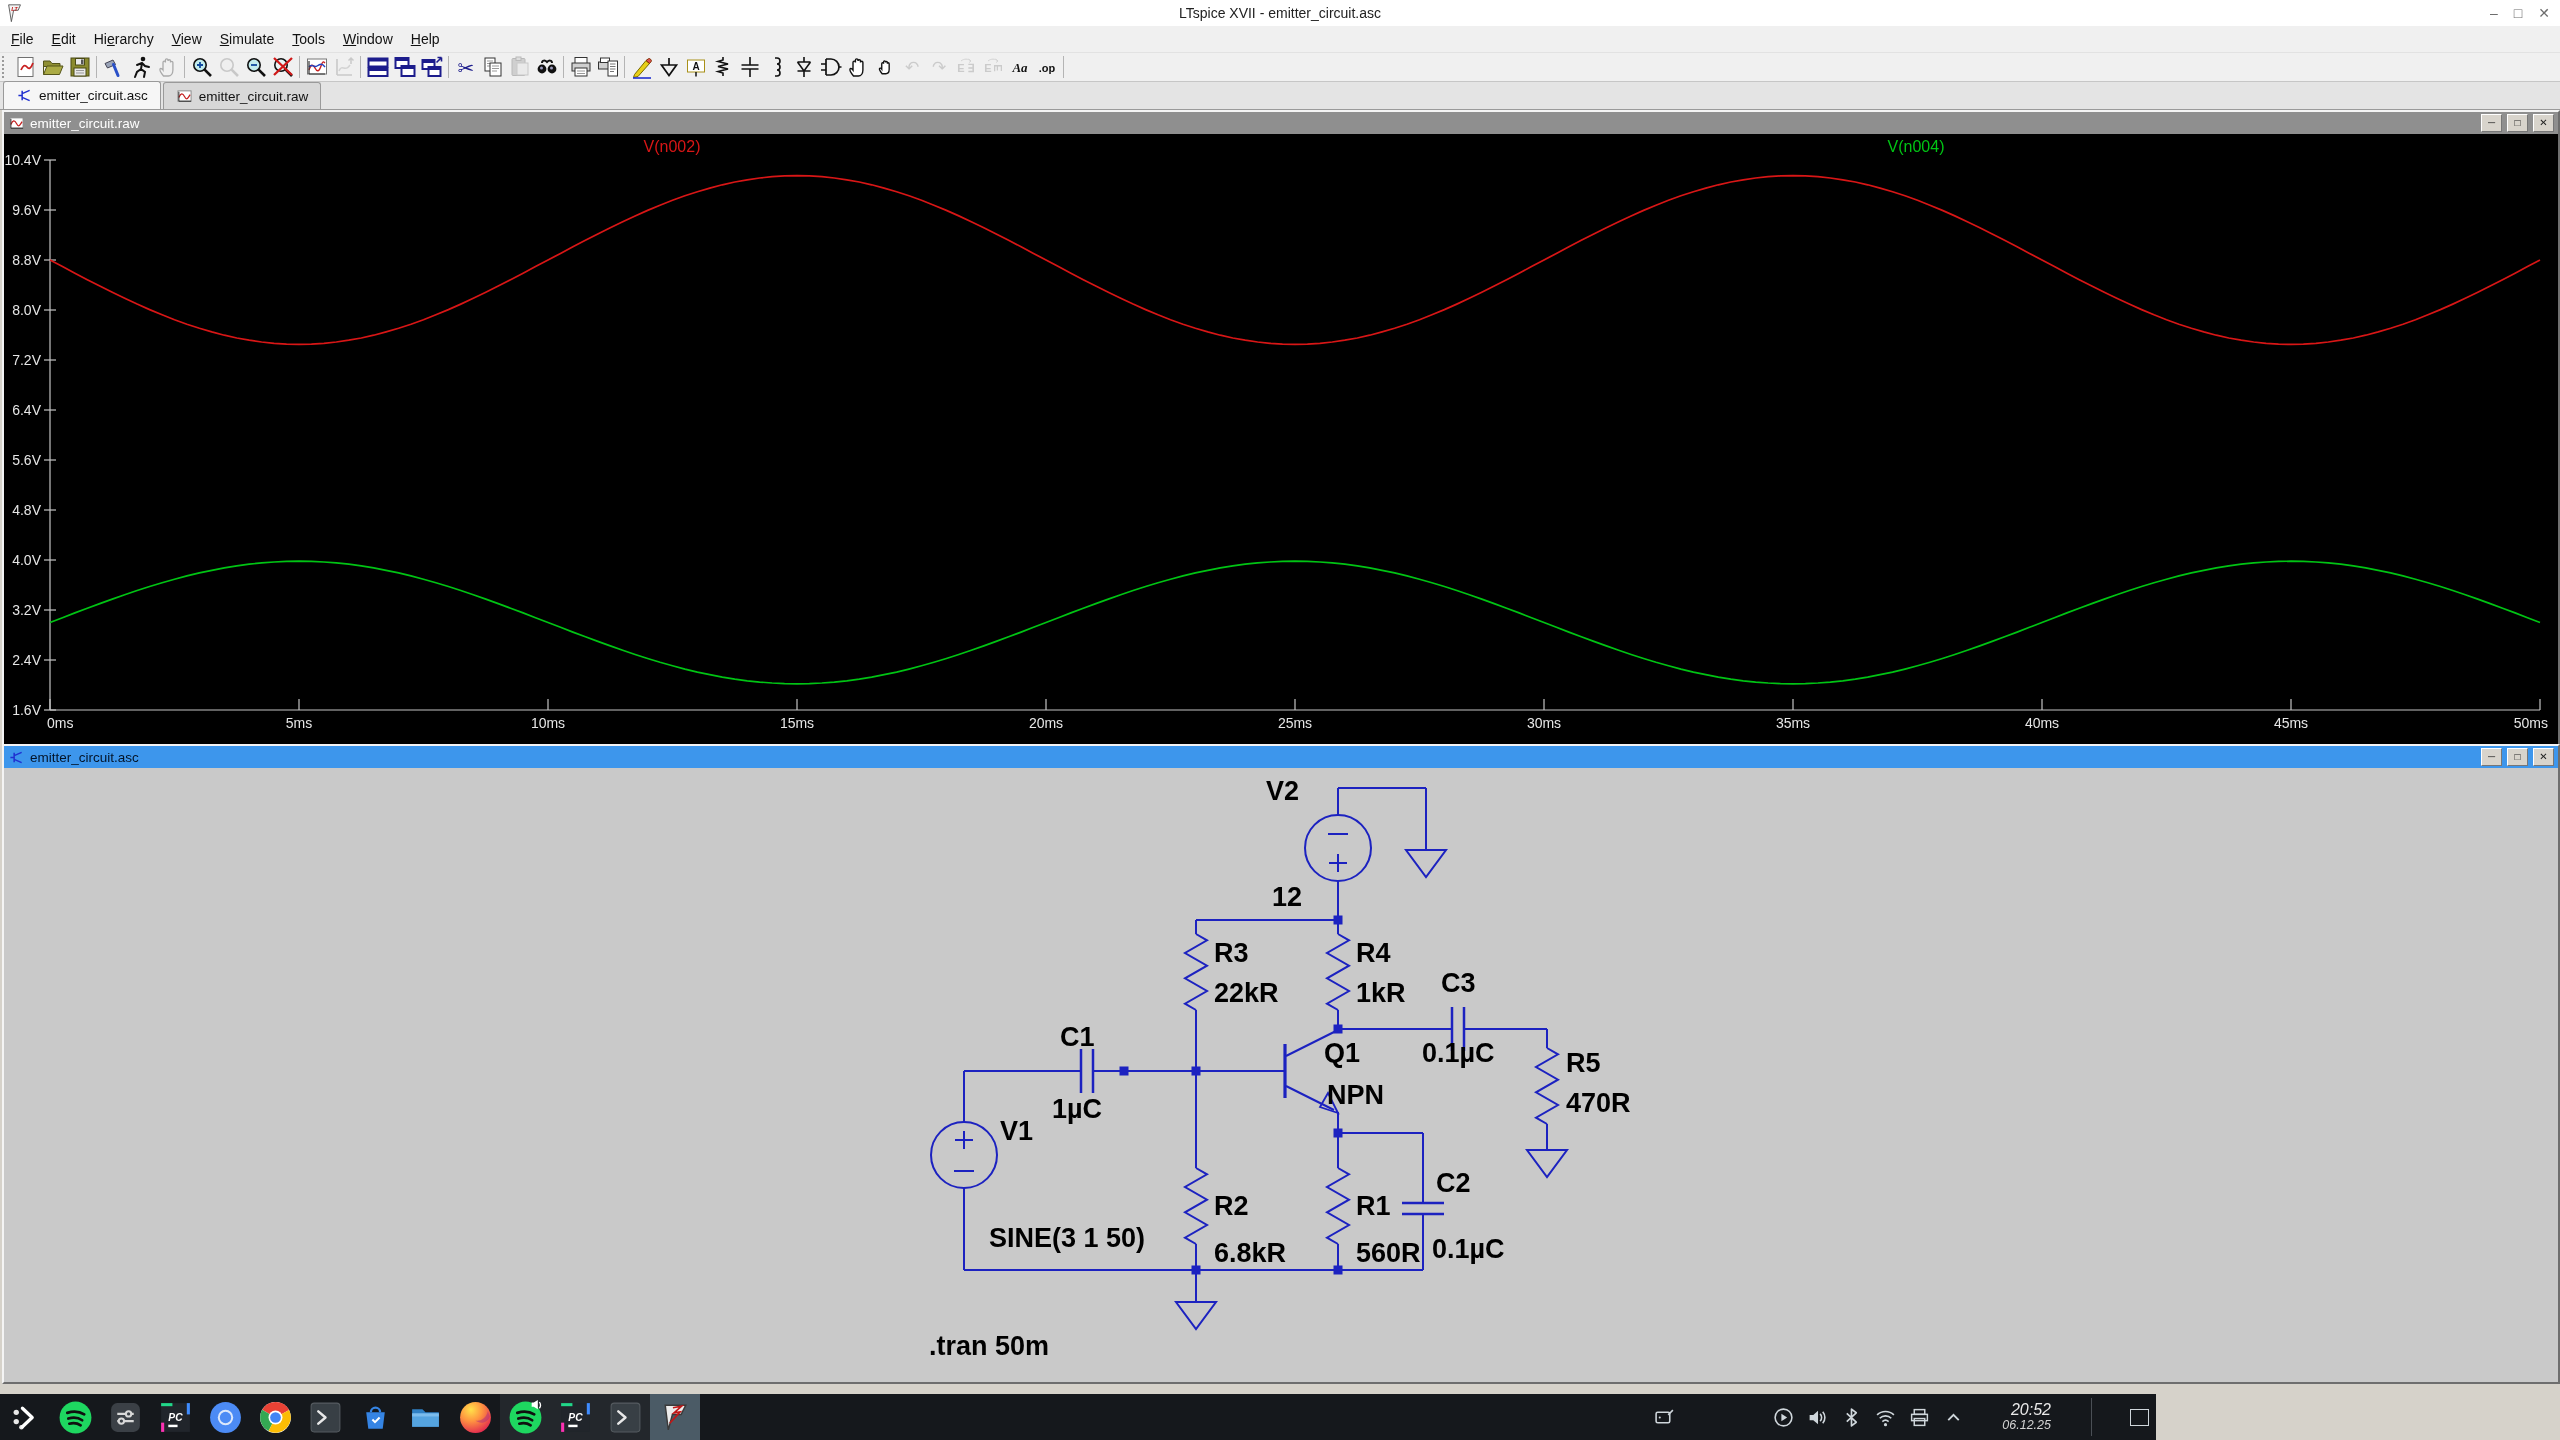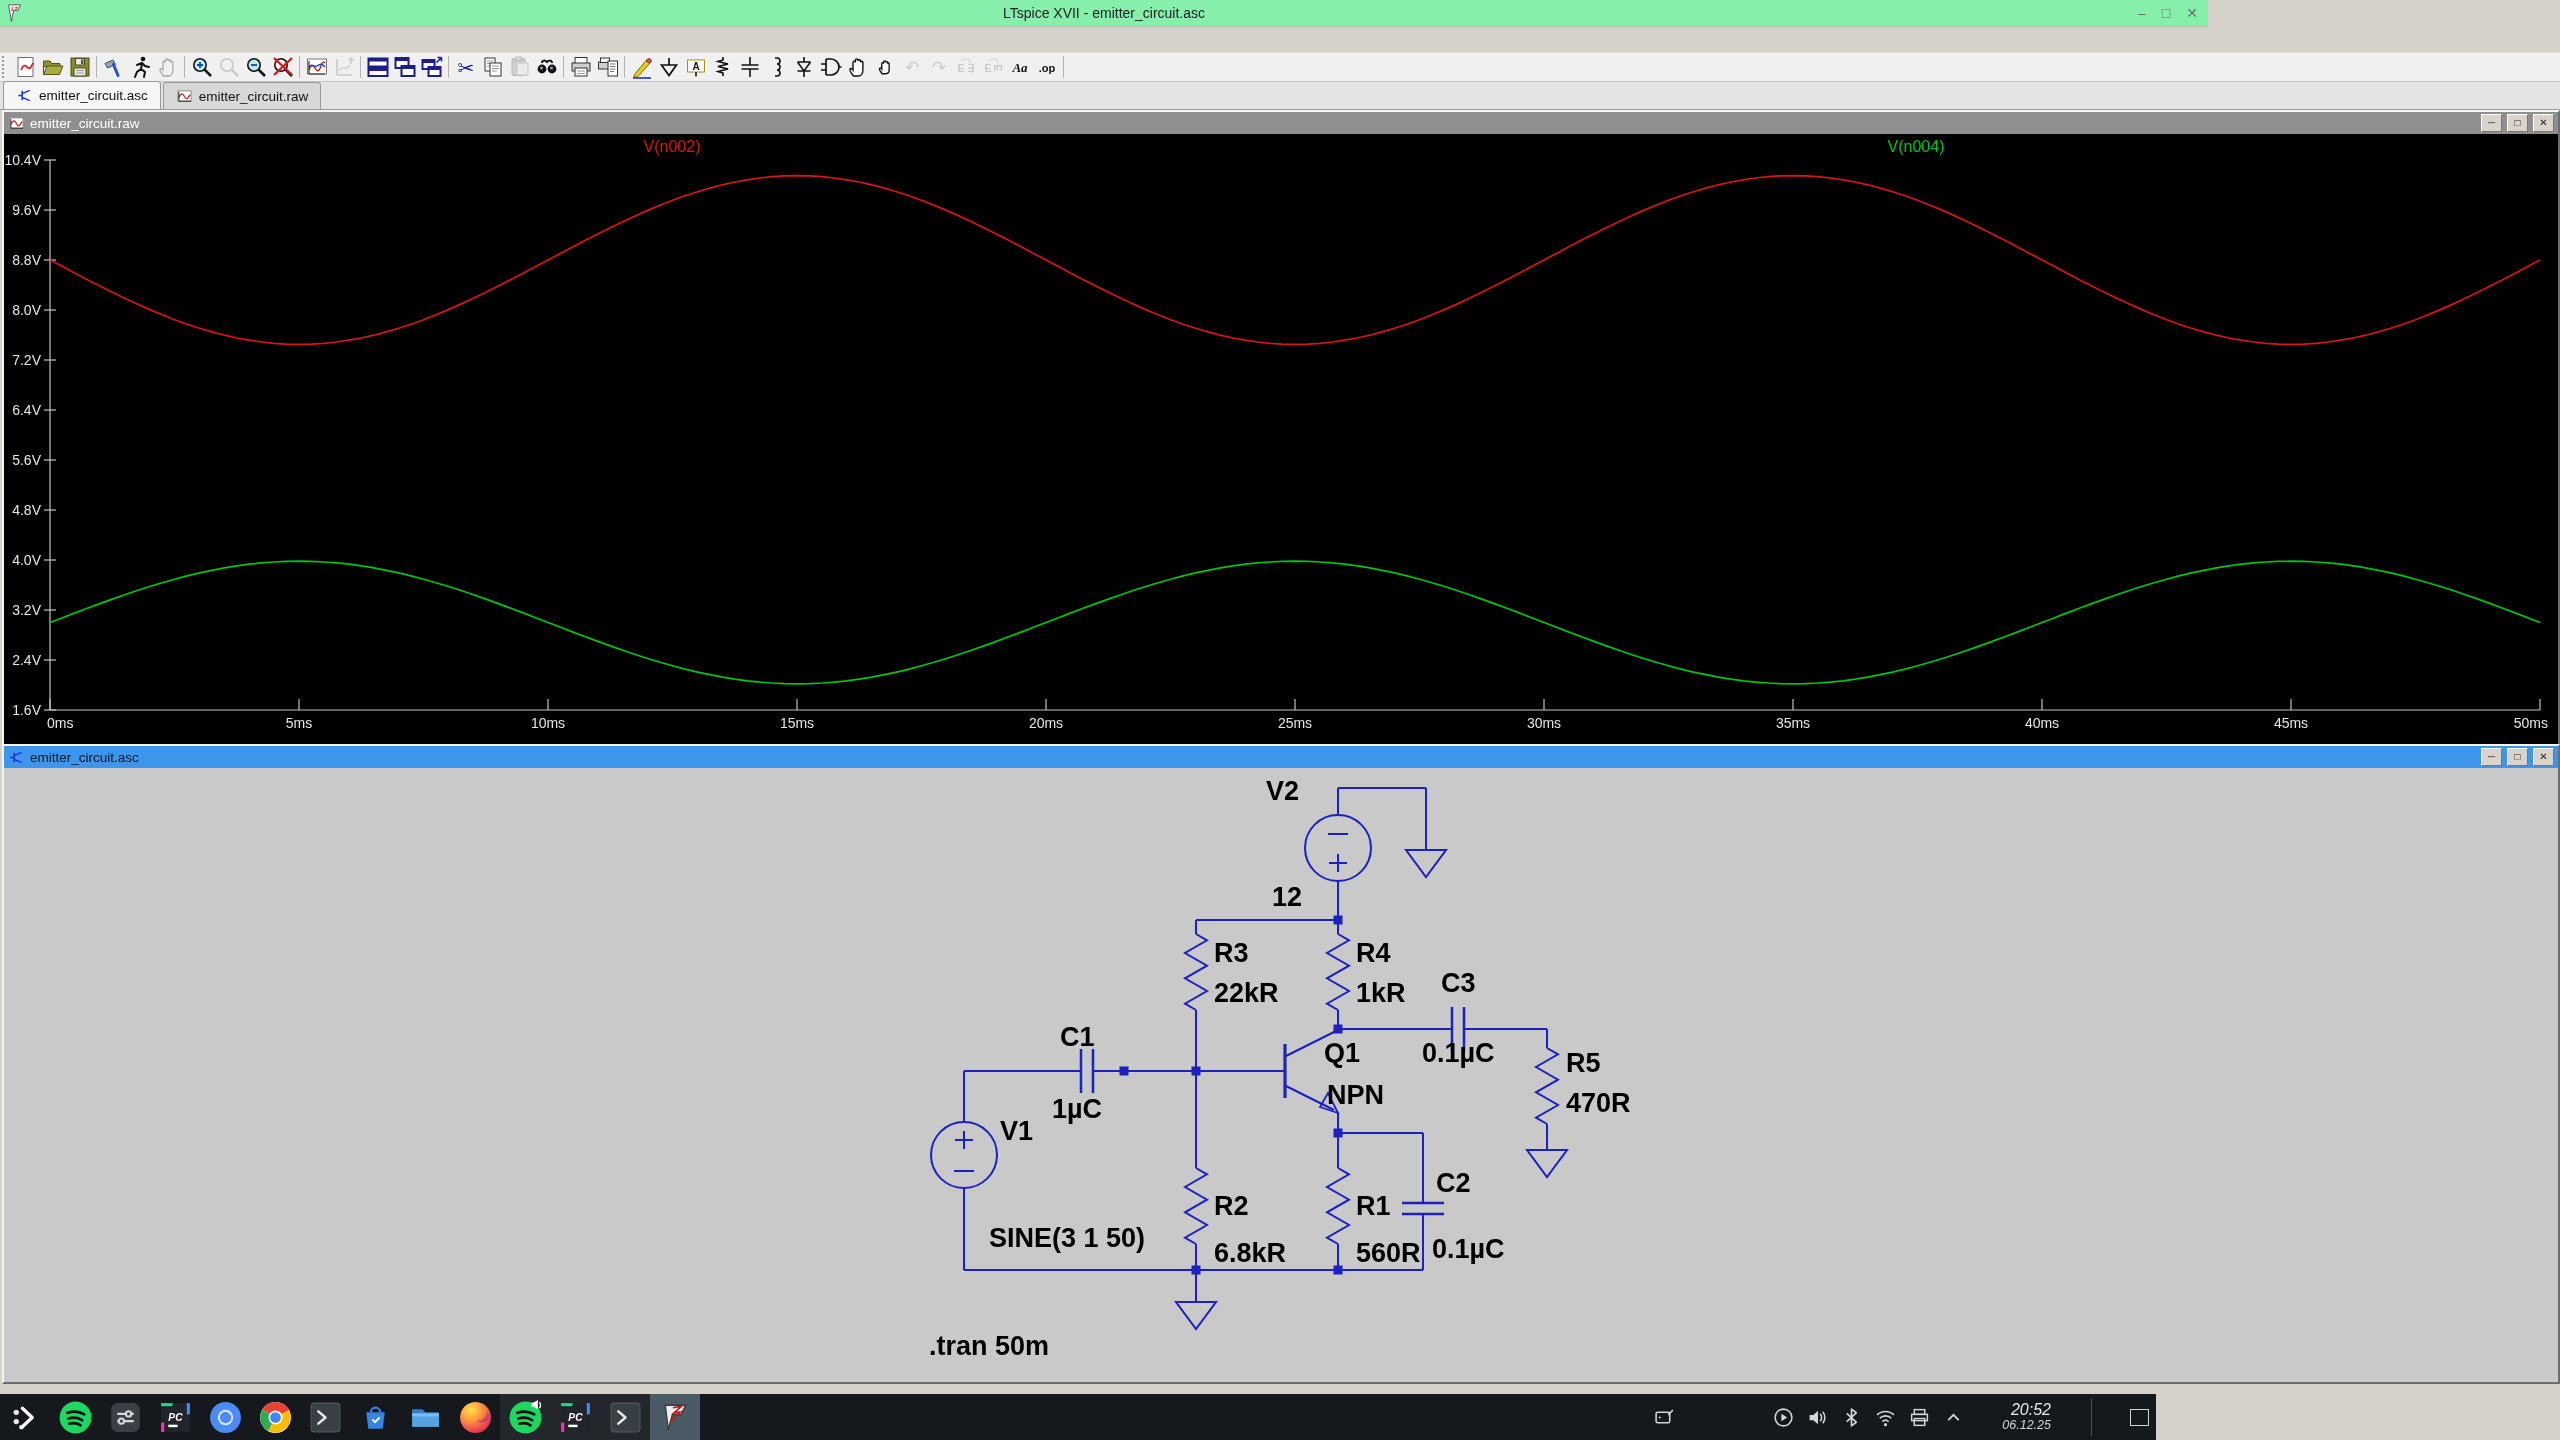--- a/index.html
+++ b/index.html
@@ -1,19 +1,19 @@
 <!DOCTYPE html>
 <html><head>
 <meta charset="utf-8">
 <style>
   html,body{margin:0;padding:0;background:#444;}
   #app{position:relative;width:2560px;height:1440px;background:#d6d2ca;overflow:hidden;
        font-family:"Liberation Sans",sans-serif;-webkit-font-smoothing:antialiased;}
   
-  .titlebar{position:absolute;left:0;top:0;width:2208px;height:26px;background:#86efac;
+  .titlebar{position:absolute;left:0;top:0;width:2560px;height:26px;background:#ffffff;
             border-bottom:1px solid #bfbfbf;display:flex;align-items:center;}
   .titlebar .logo{margin-left:5px;width:20px;height:20px;}
   .titlebar .title{position:absolute;left:0;right:0;text-align:center;font-size:14px;color:#222;}
   .winbtns{position:absolute;right:10px;top:0;height:26px;display:flex;align-items:center;gap:16px;
            color:#6d6d6d;font-size:14px;}
   .winbtns span{cursor:default;}
   .menubar{position:absolute;left:0;top:26px;width:2560px;height:26px;background:#f0f0f0;
            display:flex;align-items:center;font-size:14px;color:#111;padding-left:2px;box-sizing:border-box;}
   .menu-item{padding:3px 9px;}
   .toolbar{position:absolute;left:0;top:52px;width:2560px;height:30px;background:#f0f0f0;
@@ -69,20 +69,30 @@
       <text x="10.5" y="8.4" font-size="6.5" font-weight="bold" font-style="italic" fill="#c01818" text-anchor="middle">LT</text>
     </svg>
     <span class="title">LTspice XVII - emitter_circuit.asc</span>
     <span class="winbtns">
       <span>–</span>
       <span>□</span>
       <span>✕</span>
     </span>
   </div>
 
+  <div class="menubar">
+      <span class="menu-item"><u>F</u>ile</span>
+      <span class="menu-item"><u>E</u>dit</span>
+      <span class="menu-item">Hi<u>e</u>rarchy</span>
+      <span class="menu-item"><u>V</u>iew</span>
+      <span class="menu-item"><u>S</u>imulate</span>
+      <span class="menu-item"><u>T</u>ools</span>
+      <span class="menu-item"><u>W</u>indow</span>
+      <span class="menu-item"><u>H</u>elp</span>
+    </div>
 
   <div class="toolbar">
       <span class="thandle"></span>
       <span class="tbtn">
         <svg viewBox="0 0 24 24">
           <rect x="4" y="2.5" width="15" height="19" fill="#fff" stroke="#707070"></rect>
           <path d="M7 15q3-7 6-3t6-4" fill="none" stroke="#c82020" stroke-width="1.8"></path>
         </svg>
       </span>
       <span class="tbtn">

